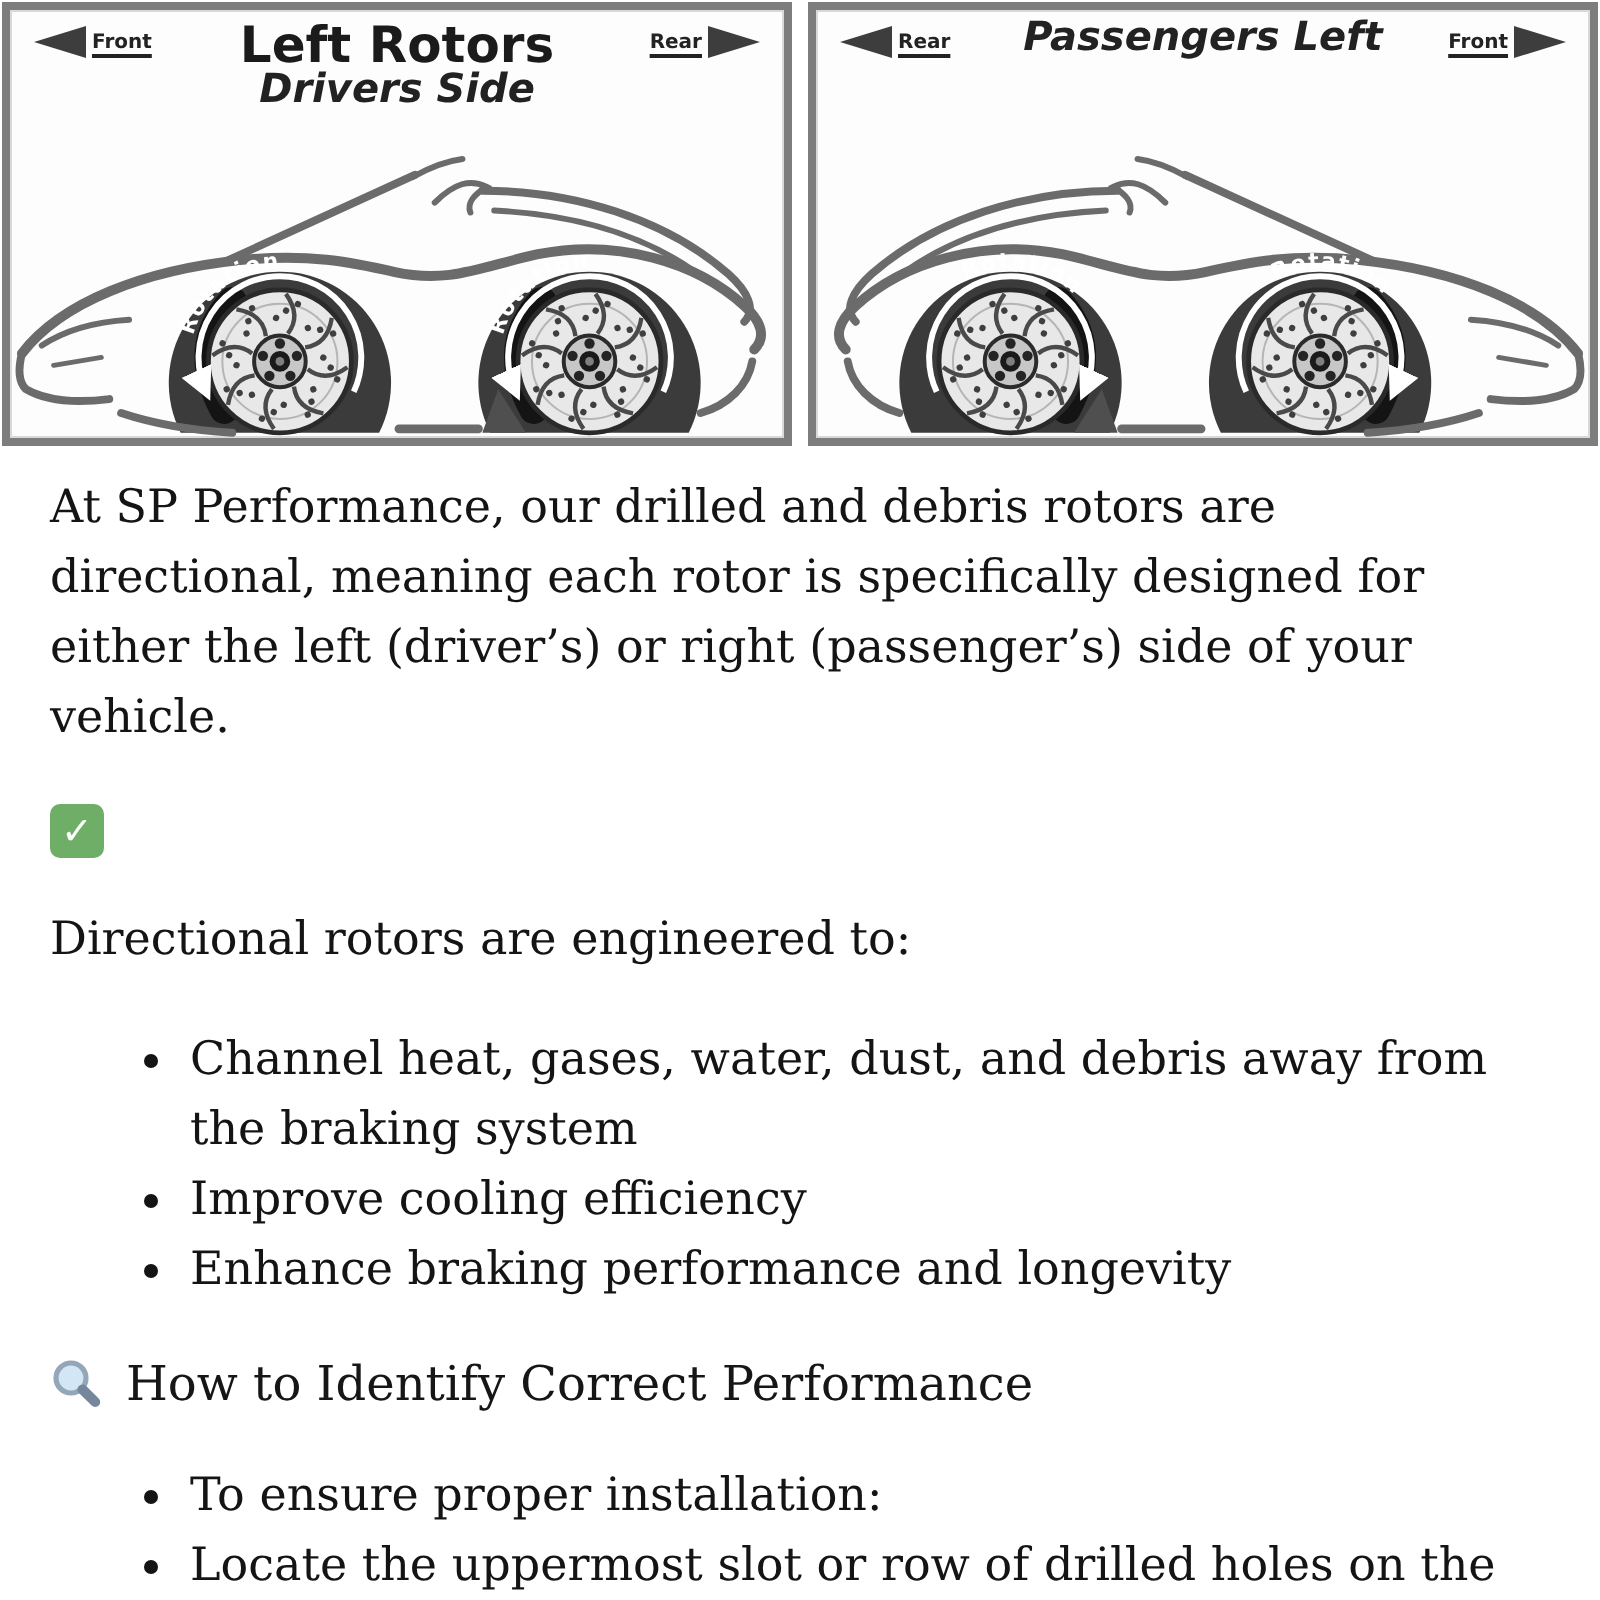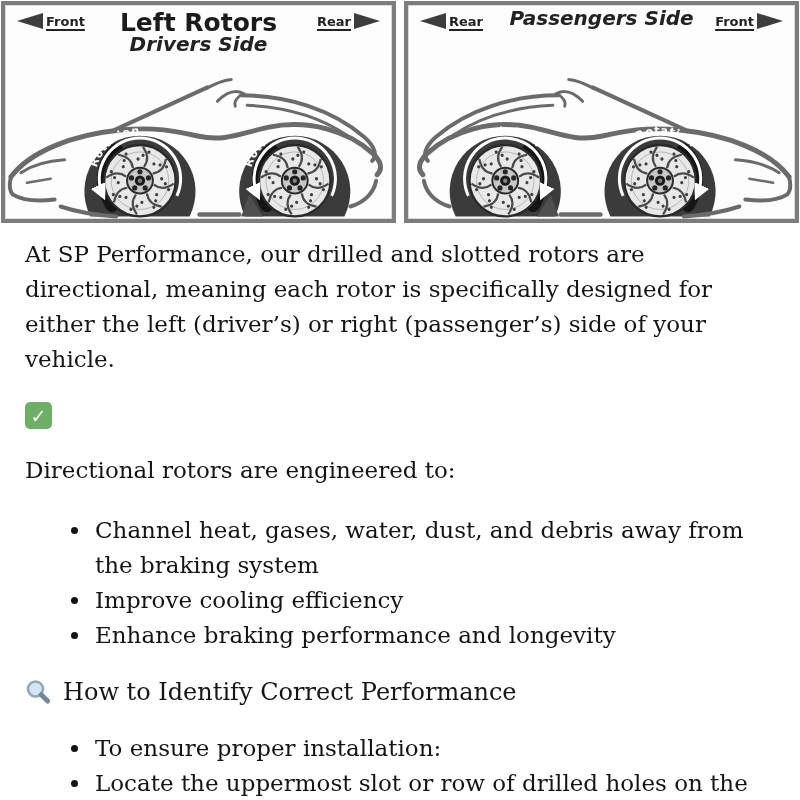--- a/index.html
+++ b/index.html
@@ -20,21 +20,21 @@
   .panel-title {
     font-family:"DejaVu Sans", sans-serif; font-weight:bold;
     font-size:25px; line-height:26px; color:#1b1b1b;
   }
   .panel-subtitle {
     font-family:"DejaVu Sans", sans-serif; font-weight:bold; font-style:italic;
     font-size:20px; line-height:16px; color:#222;
   }
   .dir {
     position:absolute; top:8px; display:flex; align-items:center; gap:3px;
-    font-family:"DejaVu Sans", sans-serif; font-weight:bold; font-size:13px; color:#232323;
+    font-family:"DejaVu Sans", sans-serif; font-weight:bold; font-size:10px; color:#232323;
   }
   .dir-left { left:12px; } .dir-right { right:12px; }
   .dir-text { text-decoration:underline; text-decoration-thickness:2px; text-underline-offset:3px; }
   .arrow { width:0; height:0; border-top:8px solid transparent; border-bottom:8px solid transparent; }
   .arrow-left  { border-right:26px solid #3d3d3d; }
   .arrow-right { border-left:26px solid #3d3d3d; }
 
   .car-svg { position:absolute; left:0; top:54px; width:387px; height:164px; }
   .body-stroke { fill:none; stroke:#6b6b6b; stroke-linecap:round; }
   .rot-line { fill:none; stroke:#fff; stroke-width:3; }
@@ -174,21 +174,21 @@
           <path class="rot-line" marker-start="url(#rotArrow)" d="M 254.8,137.3 A 41 41 0 1 1 329.2,137.3"></path>
           <path class="rot-tp" id="tpB" d="M 251.2,139 A 45 45 0 1 1 332.8,139"></path>
           <text class="rot-text"><textPath href="#tpB" startOffset="17%">Rotation</textPath></text>
         </g>
       </svg>
     </section>
 
     <section class="panel">
       <div class="panel-header">
         <div class="panel-titles">
-          <div class="panel-subtitle">Passengers Side</div>
+          <div class="panel-subtitle">Passengers Left</div>
         </div>
         <div class="dir dir-left">
           <span class="arrow arrow-left"></span>
           <span class="dir-text">Rear</span>
         </div>
         <div class="dir dir-right">
           <span class="dir-text">Front</span>
           <span class="arrow arrow-right"></span>
         </div>
       </div>
@@ -203,21 +203,21 @@
           <path class="rot-line" marker-end="url(#rotArrow)" d="M 216.8,137.3 A 41 41 0 1 1 291.2,137.3"></path>
           <path class="rot-tp" id="tpD" d="M 213.2,139 A 45 45 0 1 1 294.8,139"></path>
           <text class="rot-text"><textPath href="#tpD" startOffset="37%">Rotation</textPath></text>
         </g>
       </svg>
     </section>
   </div>
 
   <div class="article">
 
-    <p>At SP Performance, our drilled and slotted rotors are directional, meaning each rotor is specifically designed for either the left (driver’s) or right (passenger’s) side of your vehicle.</p>
+    <p>At SP Performance, our drilled and debris rotors are directional, meaning each rotor is specifically designed for either the left (driver’s) or right (passenger’s) side of your vehicle.</p>
 
     <h2 class="section-heading bold">
       <span class="check-badge">✓</span>
     </h2>
 
     <p>Directional rotors are engineered to:</p>
 
     <ul class="bullets">
       <li>Channel heat, gases, water, dust, and debris away from the braking system</li>
       <li>Improve cooling efficiency</li>

